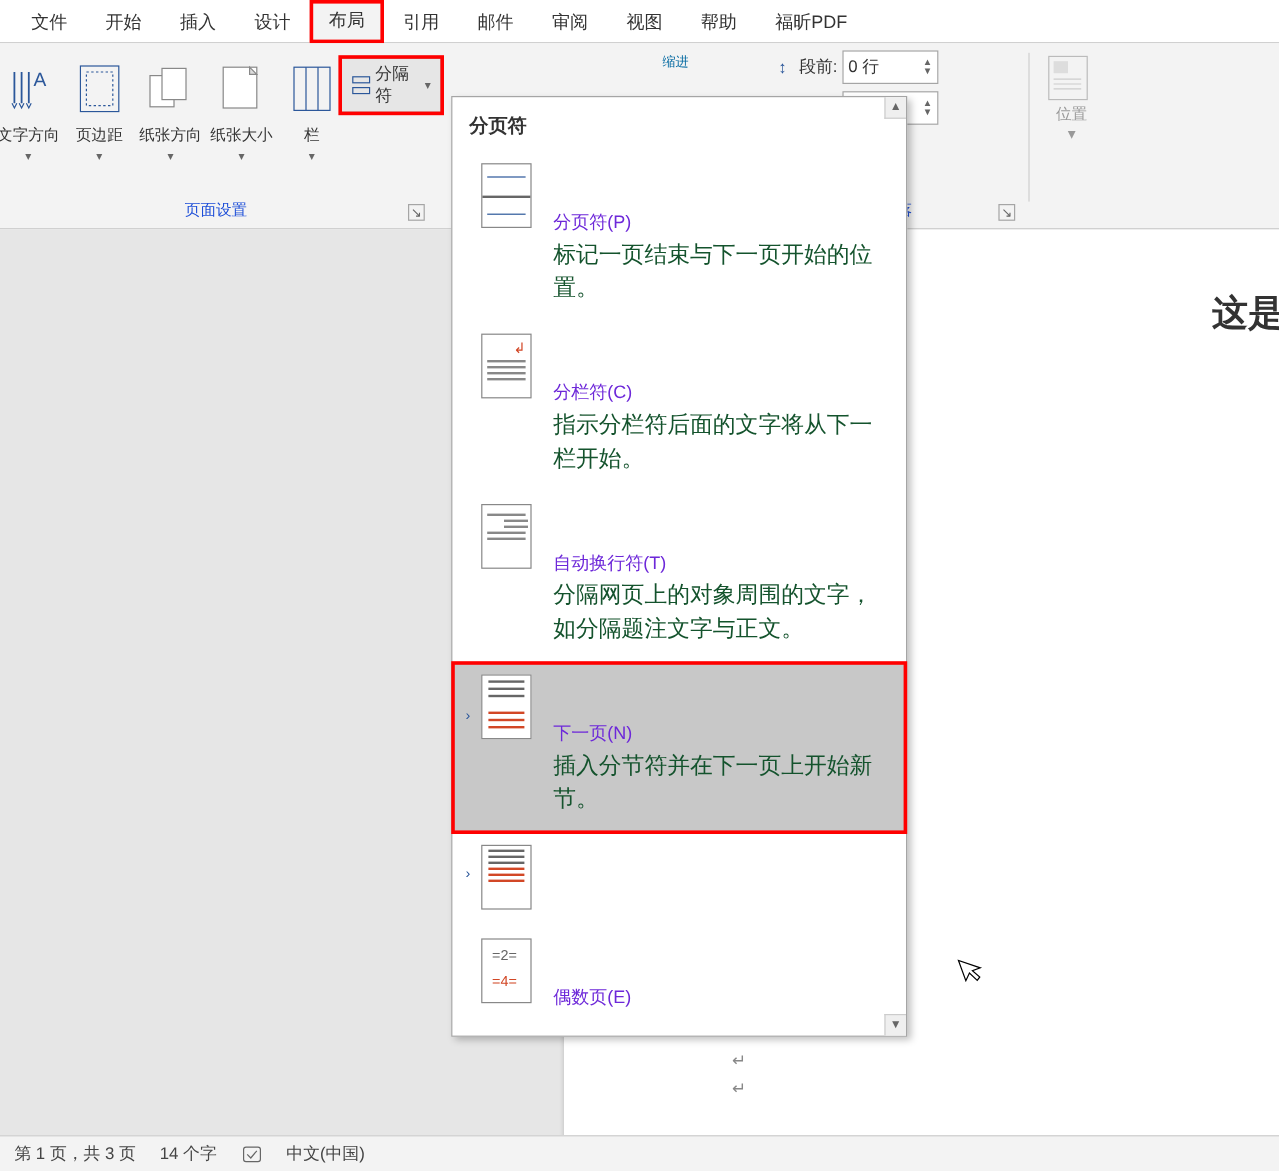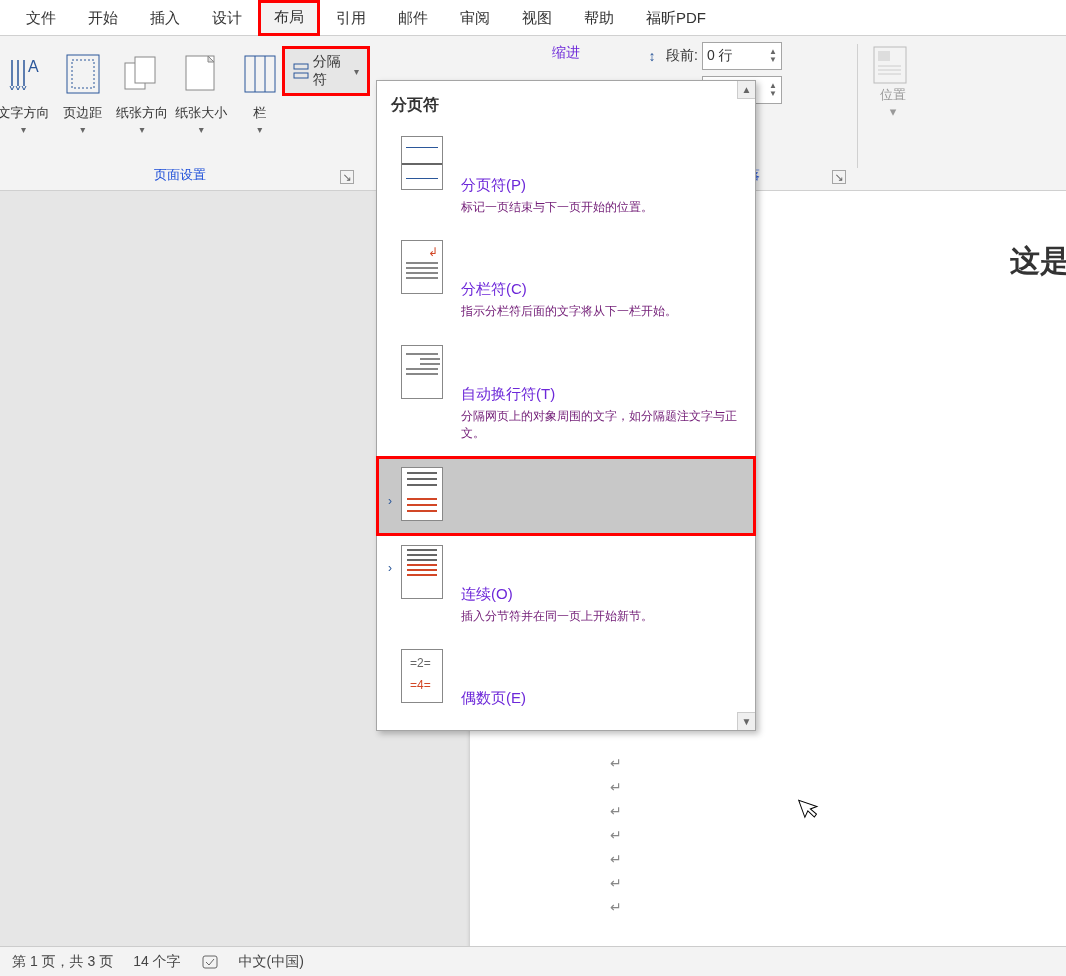--- a/index.html
+++ b/index.html
@@ -123,22 +123,22 @@
     margin-left: 190px;
     display:flex;
     gap: 2px;
   }
   .small-col {
     display:flex;
     flex-direction:column;
     padding-top:6px;
   }
   .sec-title {
-    font-size:14px;
-    color:#6d28d9;
+    font-size:11px;
+    color:#0369a1;
     padding: 2px 0 6px 2px;
   }
   .spin-row {
     display:flex;
     align-items:center;
     gap:4px;
     margin-bottom:6px;
     font-size:14px;
   }
   .spin-row .ic {
@@ -221,22 +221,22 @@
     display:flex;flex-direction:column;
   }
   .dd-text .title {
     font-size:15px;
     font-weight:normal;
     color:#6d28d9;
     margin-bottom:4px;
     margin-top:40px;
   }
   .dd-text .desc {
-    font-size:12px;
-    color:#701a75;
+    font-size:19px;
+    color:#14532d;
     line-height:1.45;
   }
   .section-highlight {
     outline:3px solid red;
     outline-offset:-2px;
   }
 
   
   .ic-pagebreak::before,.ic-pagebreak::after{content:"";position:absolute;left:4px;right:4px;border-top:1px solid #2b579a;}
   .ic-pagebreak::before{top:10px;}
@@ -511,38 +511,38 @@
             <div></div>
             <div></div>
             <div></div>
           </div>
         <div class="bot">
             <div></div>
             <div></div>
             <div></div>
           </div>
       </div>
+      <div class="dd-text">
+        <div class="title">下一页(N)</div>
+        <div class="desc">插入分节符并在下一页上开始新节。</div>
+      </div>
     </div>
   </div>
 
   <div class="dd-item">
     <div class="dd-icon ic-cont">
       <span class="caret">›</span>
       <div class="all">
         <div style="background:#666;"></div>
           <div style="background:#666;"></div>
           <div style="background:#666;"></div>
         <div style="background:#d24726;"></div>
           <div style="background:#d24726;"></div>
           <div style="background:#d24726;"></div>
       </div>
-    </div>
-    <div class="dd-text">
-      <div class="title">连续(O)</div>
-      <div class="desc">插入分节符并在同一页上开始新节。</div>
     </div>
   </div>
 
   <div class="dd-item">
     <div class="dd-icon ic-even">
       <span class="n" style="top:6px;">=2=</span>
       <span class="n" style="top:28px;color:#d24726;">=4=</span>
     </div>
     <div class="dd-text">
       <div class="title">偶数页(E)</div>

